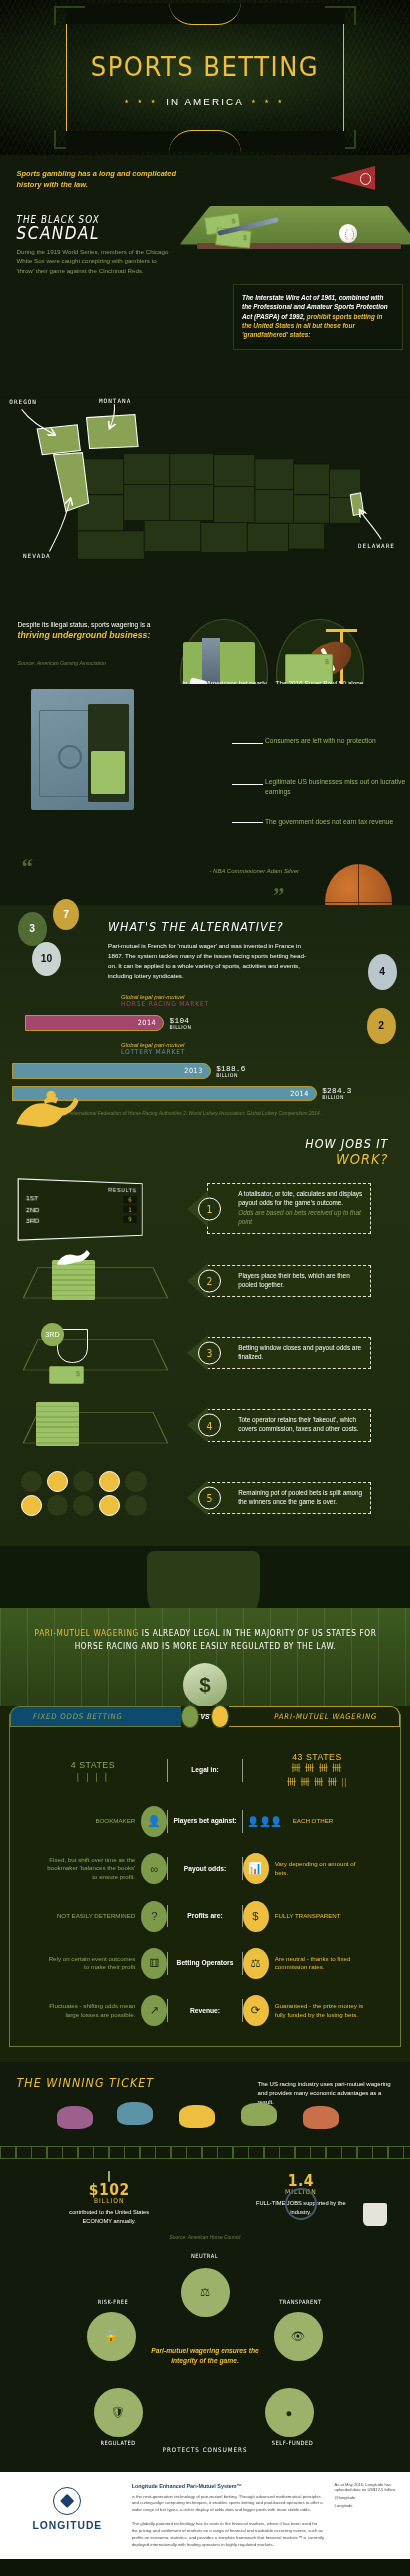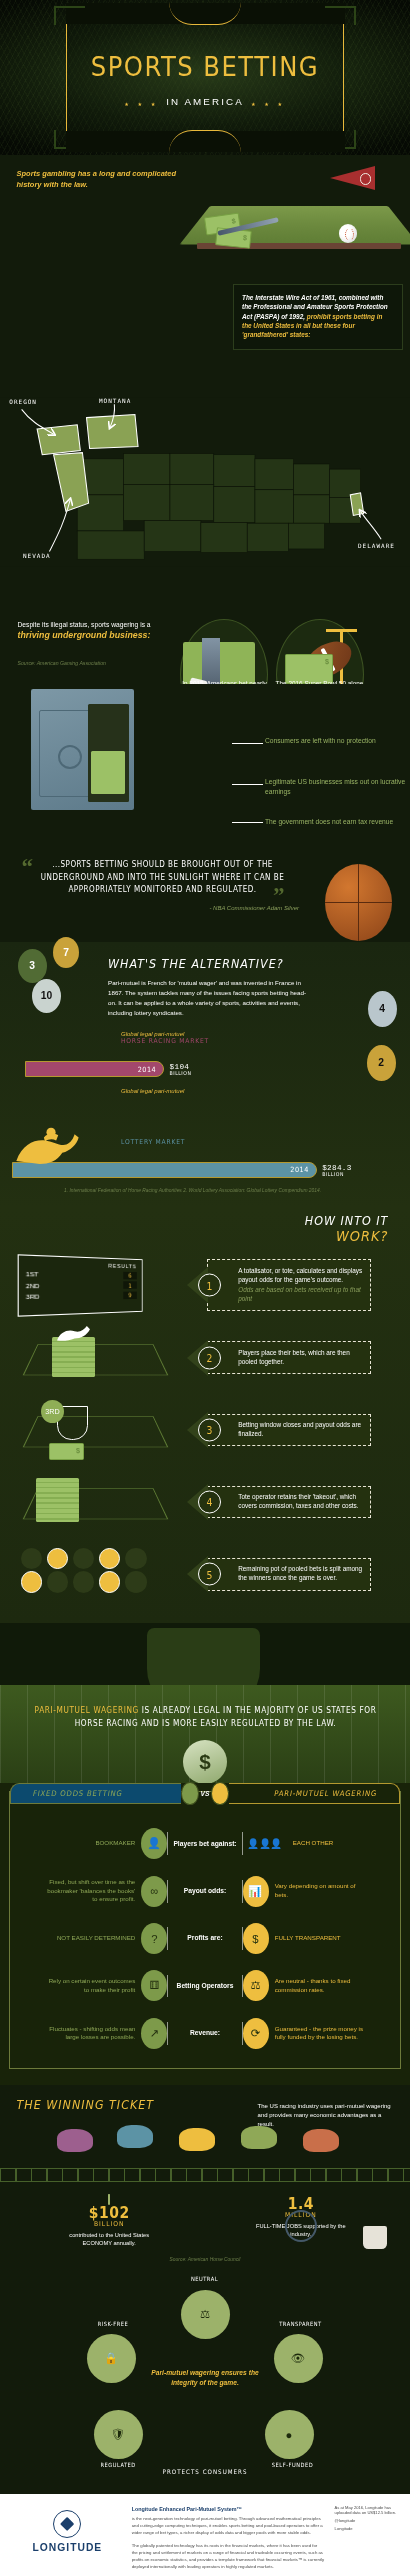--- a/index.html
+++ b/index.html
@@ -58,21 +58,21 @@
   .hero-corner{ position:absolute; width:31px; height:19.6px; border:2.6px solid #2c4417; }
   .hc1{ top:-8.2px; left:-13.4px; border-right:none; border-bottom:none;}
   .hc2{ top:-8.2px; right:-13.4px; border-left:none; border-bottom:none;}
   .hc3{ bottom:-8.2px; left:-13.4px; border-right:none; border-top:none;}
   .hc4{ bottom:-8.2px; right:-13.4px; border-left:none; border-top:none;}
   .hero-title {
     font-size: 27px; letter-spacing: 1.5px; color:#eebe3f; font-weight:400;
     font-family:"DejaVu Sans Condensed","Liberation Sans Narrow","Liberation Sans",sans-serif;
     line-height:1; margin-top:4.1px; white-space:nowrap;
   }
-  .hero-sub-row{ display:flex; align-items:flex-end; gap:7.2px; margin-top:16px;}
+  .hero-sub-row{ display:flex; align-items:center; gap:7.2px; margin-top:16px;}
   .hero-sub { font-size:9.8px; letter-spacing:2.1px; color:#fff; }
   .stars{ color:#eebe3f; font-size:5.2px; letter-spacing:3.6px; }
 
   
   .intro { background:#121b0b; padding:14.4px 0 0; position:relative; min-height:242px;}
   .intro-lead{
     width:170px; margin-left:16.5px; color:#eebe3f; font-size:7.5px; font-weight:700;
     font-style:italic; line-height:1.45;
   }
   .blacksox{ margin-left:16.5px; margin-top:23px; width:165px;}
@@ -189,21 +189,21 @@
     font-family:"DejaVu Sans Condensed","Liberation Sans Narrow","Liberation Sans",sans-serif;}
   .alt-h2{ margin-left:108px; color:#eebe3f; font-size:12.4px; letter-spacing:1px; font-style:italic;
     font-family:"DejaVu Sans Condensed","Liberation Sans Narrow","Liberation Sans",sans-serif;}
   .alt-p{ margin-left:108px; margin-top:7.2px; width:206px; color:#fff; font-size:6.2px; line-height:1.6;}
   .pool{ position:absolute; border-radius:50%; display:flex;align-items:center;justify-content:center;
     font-weight:700; font-size:10.3px; color:#111;}
   .barblock{ margin-top:13.4px; padding-left:12px;}
   .bar-cap1{ margin-left:109px; color:#eebe3f; font-size:6px; font-style:italic;}
   .bar-cap2{ margin-left:109px; font-size:6.7px; letter-spacing:0.8px;
     font-family:"DejaVu Sans Condensed","Liberation Sans Narrow","Liberation Sans",sans-serif;}
-  .bar-row{ display:flex; align-items:center; margin-top:16px; }
+  .bar-row{ display:flex; align-items:center; margin-top:7px; }
   .bar{
     height:15.5px; border:0.5px solid #b4992f; border-radius:0 8.2px 8.2px 0;
     display:flex; align-items:center; justify-content:flex-end; padding-right:7.2px;
     color:#fff; font-size:7.2px; letter-spacing:0.5px;
     font-family:"DejaVu Sans Condensed","Liberation Sans Narrow","Liberation Sans",sans-serif;
   }
   .bar-val{ margin-left:5.2px; }
   .bar-val .v{ font-size:7.7px; letter-spacing:0.3px;
     font-family:Liberation Mono, monospace;}
   .bar-val .u{ font-size:5.2px; letter-spacing:0.5px; display:block; margin-top:-1px;
@@ -372,20 +372,25 @@
         <span class="stars">★ ★ ★</span>
         <span class="hero-sub">IN AMERICA</span>
         <span class="stars">★ ★ ★</span>
       </div>
     </div>
   </section>
 
   <section class="sect intro dots">
     <div class="intro-lead">Sports gambling has a long and complicated history with the law.</div>
 
+    <div class="blacksox">
+      <div class="bs-k1 cond">THE BLACK SOX</div>
+      <div class="bs-k2 cond">SCANDAL</div>
+      <div class="bs-body">During the 1919 World Series, members of the Chicago White Sox were caught conspiring with gamblers to 'throw' their game against the Cincinnati Reds.</div>
+    </div>
 
     <div class="field-img">
       <span class="grass"></span>
       <span class="dirt"></span>
       <span class="cash" style="left:20.6px;top:49px;transform:rotate(-8deg);"></span>
       <span class="cash" style="left:32px;top:63px;transform:rotate(6deg);"></span>
       <span class="bat" style="left:33px;top:58px;"></span>
       <span class="ball" style="left:155px;top:58px;"></span>
       <span class="pennant"></span>
       <span class="pennant-c"></span>
@@ -480,21 +485,20 @@
     <span class="harrow" style="top:100px;"></span>
     <span class="harrow" style="top:138px;"></span>
     <div class="hbul hb1">Consumers are left with no protection</div>
     <div class="hbul hb2">Legitimate US businesses miss out on lucrative earnings</div>
     <div class="hbul hb3">The government does not earn tax revenue</div>
   </section>
 
   <section class="sect quote-sect dots">
     <span class="qmark qm1">“</span>
     <span class="qmark qm2">”</span>
-    <div class="quote">...SPORTS BETTING SHOULD BE BROUGHT OUT OF THE UNDERGROUND AND INTO THE SUNLIGHT WHERE IT CAN BE APPROPRIATELY MONITORED AND REGULATED.</div>
     <div class="qattr">- NBA Commissioner Adam Silver</div>
     <span class="bball"></span>
   </section>
 
   <section class="sect alt dots">
     <span class="pool" style="left:17.5px;top:7.2px;width:29px;height:34px;background:#516b34;color:#fff;">3</span>
     <span class="pool" style="left:53px;top:-5.2px;width:26px;height:31px;background:#c9a23a;color:#fff;">7</span>
     <span class="pool" style="left:32px;top:37px;width:29px;height:34px;background:#c9d3cf;color:#111;">10</span>
     <span class="pool" style="right:13.4px;top:49px;width:29px;height:36px;background:#b9c6cc;color:#111;">4</span>
     <span class="pool" style="right:14.4px;top:103px;width:29px;height:36px;background:#c9a23a;color:#111;">2</span>
@@ -513,35 +517,42 @@
       <div class="bar-cap2" style="color:#a3476c;">HORSE RACING MARKET</div>
       <div class="bar-row">
         <span class="bar" style="width:139px;margin-left:13.4px;background:#a3476c;">2014</span>
         <span class="bar-val">
           <span class="v">$104</span>
           <span class="u">BILLION</span>
         </span>
       </div>
 
       <div class="bar-cap1" style="margin-top:11.3px;">Global legal pari-mutuel</div>
-      <div class="bar-cap2" style="color:#5c93a5;margin-top:44px;">LOTTERY MARKET</div>
+      <div class="bar-cap2" style="color:#5c93a5;">LOTTERY MARKET</div>
+      <div class="bar-row">
+        <span class="bar" style="width:199px;margin-left:0;background:#5c93a5;">2013</span>
+        <span class="bar-val">
+          <span class="v">$188.6</span>
+          <span class="u">BILLION</span>
+        </span>
+      </div>
       <div class="bar-row">
         <span class="bar" style="width:305px;margin-left:0;background:#5c93a5;">2014</span>
         <span class="bar-val">
           <span class="v">$284.3</span>
           <span class="u">BILLION</span>
         </span>
       </div>
       <div class="bar-src">1. International Federation of Horse Racing Authorities
 2. World Lottery Association: Global Lottery Compendium 2014.</div>
     </div>
   </section>
 
   <section class="sect hdiw dots">
-    <div class="hdiw-h1">HOW INTO IT</div>
+    <div class="hdiw-h1">HOW JOBS IT</div>
     <div class="hdiw-h2">WORK?</div>
 
     <div class="step">
       <div class="step-left">
         <div class="tote">
           <h5>RESULTS</h5>
           <div class="tote-row">
             <span>1ST</span>
             <span class="vv">6</span>
           </div>
@@ -641,20 +652,36 @@
       <div class="vs-head">
         <span class="vs-h-left">FIXED ODDS BETTING</span>
         <span class="vs-mid">
           <span class="vs-dot g"></span>
           <span class="vs-word">VS</span>
           <span class="vs-dot y"></span>
         </span>
         <span class="vs-h-right">PARI-MUTUEL WAGERING</span>
       </div>
 
+      <div class="vrow">
+        <div class="vcol l">
+          <div style="width:100%;text-align:center;">
+            <div class="states-num" style="color:#8fa857;">4 STATES</div>
+            <div class="tally">| | | |</div>
+          </div>
+        </div>
+        <div class="vmid">Legal in:</div>
+        <div class="vcol r">
+          <div style="width:100%;text-align:center;">
+            <div class="states-num" style="color:#eebe3f;">43 STATES</div>
+            <div class="tally gold" style="white-space:pre-line;">卌 卌 卌 卌
+卌 卌 卌 卌 ||</div>
+          </div>
+        </div>
+      </div>
 
       <div class="vrow">
         <div class="vcol l">
           <span class="vlabel green">BOOKMAKER</span>
           <span class="vicon green">👤</span>
         </div>
         <div class="vmid">Players bet against:</div>
         <div class="vcol r">
           <span class="vicon gold" style="width:44px;border-radius:5.2px;background:none;color:#eebe3f;font-size:9.8px;letter-spacing:-1px;">👤👤👤</span>
           <span class="vlabel gold">EACH OTHER</span>

